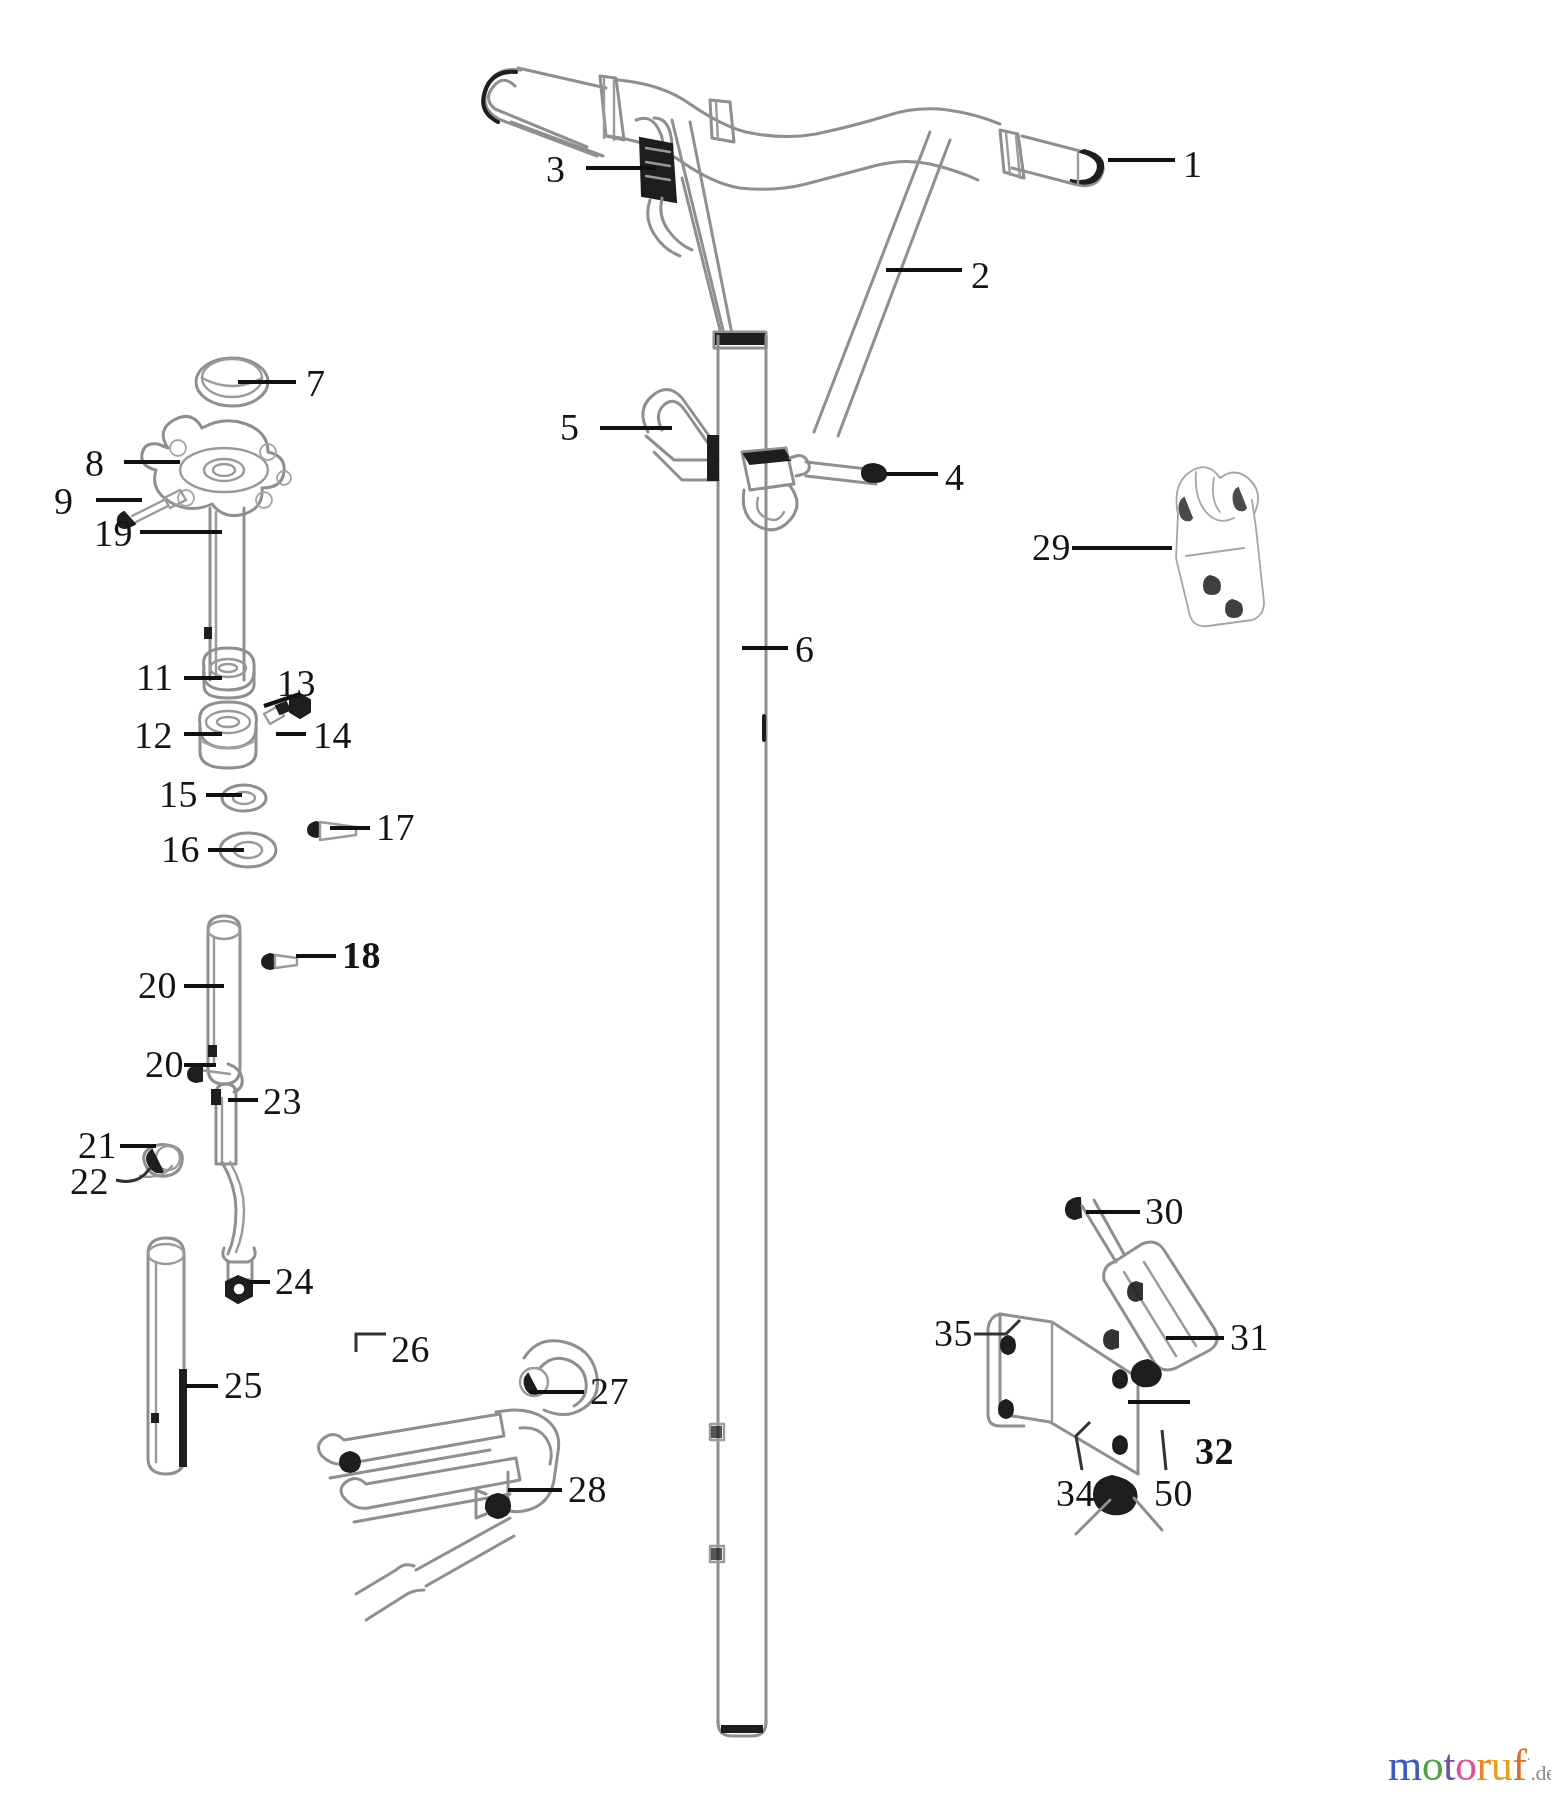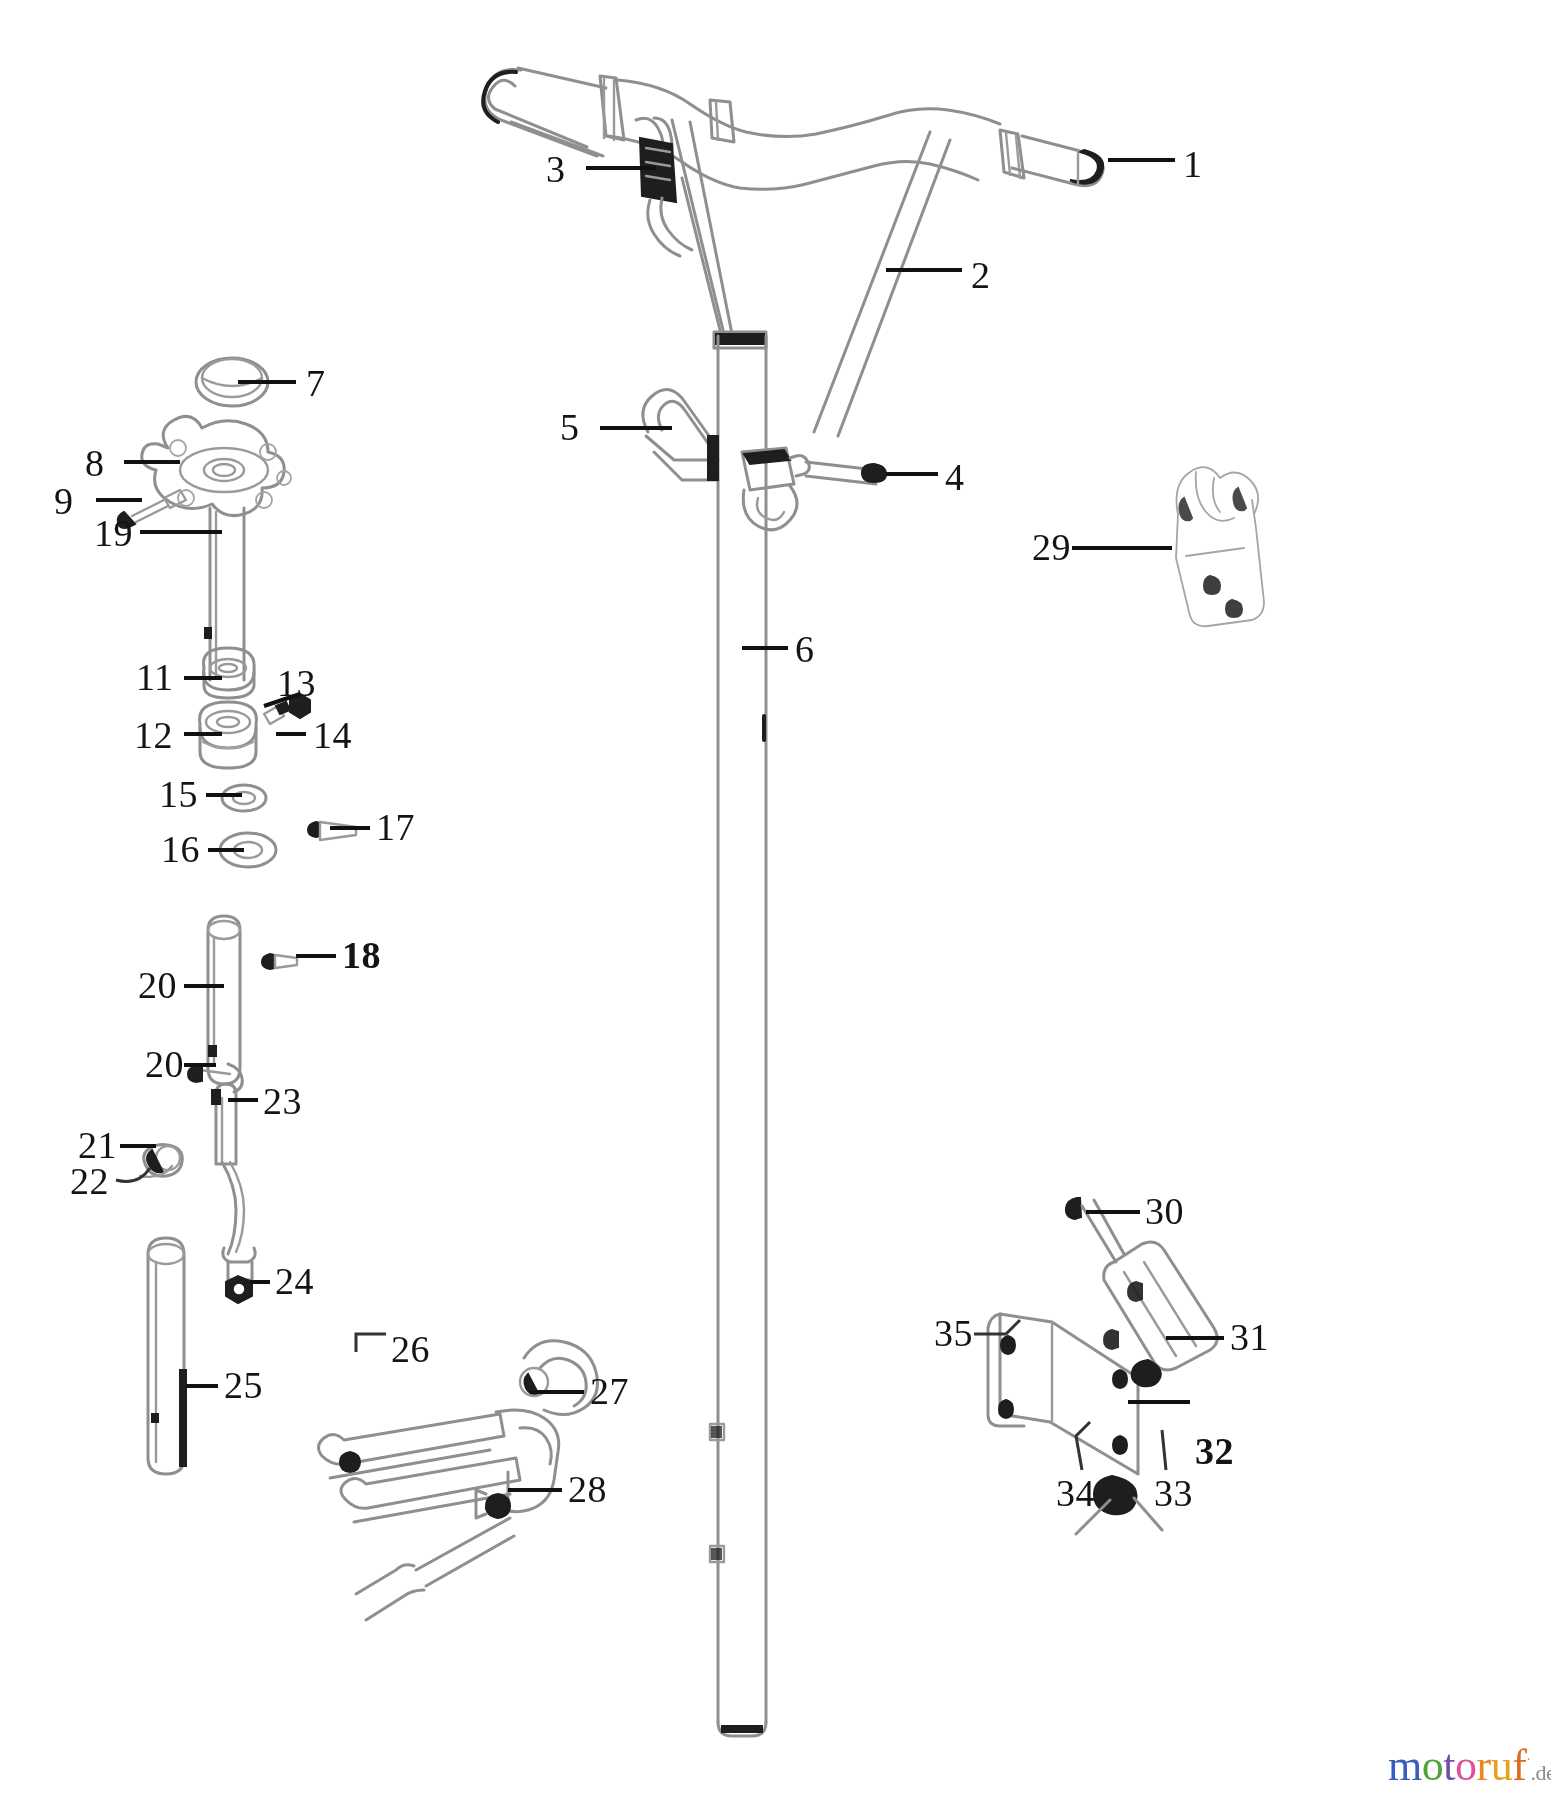--- a/index.html
+++ b/index.html
@@ -341,21 +341,21 @@
   <div class="callout" style="left:263px;top:1082px;">23</div>
   <div class="callout" style="left:275px;top:1262px;">24</div>
   <div class="callout" style="left:224px;top:1366px;">25</div>
   <div class="callout" style="left:391px;top:1330px;">26</div>
   <div class="callout" style="left:590px;top:1372px;">27</div>
   <div class="callout" style="left:568px;top:1470px;">28</div>
   <div class="callout" style="left:1032px;top:528px;">29</div>
   <div class="callout" style="left:1145px;top:1192px;">30</div>
   <div class="callout" style="left:1230px;top:1318px;">31</div>
   <div class="callout" style="left:1195px;top:1432px;font-weight:bold;">32</div>
-  <div class="callout" style="left:1154px;top:1474px;">33</div>
+  <div class="callout" style="left:1154px;top:1474px;">50</div>
   <div class="callout" style="left:1056px;top:1474px;font-family:Liberation Serif, serif;">34</div>
   <div class="callout" style="left:934px;top:1314px;">35</div>
 
   <div id="watermark">
     <span class="l1">m</span><span class="l2">o</span><span class="l3">t</span><span class="l4">o</span><span class="l5">r</span><span class="l6">u</span><span class="l7">f</span><span class="dot">·</span><span class="tld">.de</span>
   </div>
 
 </div>
 
 </body></html>

